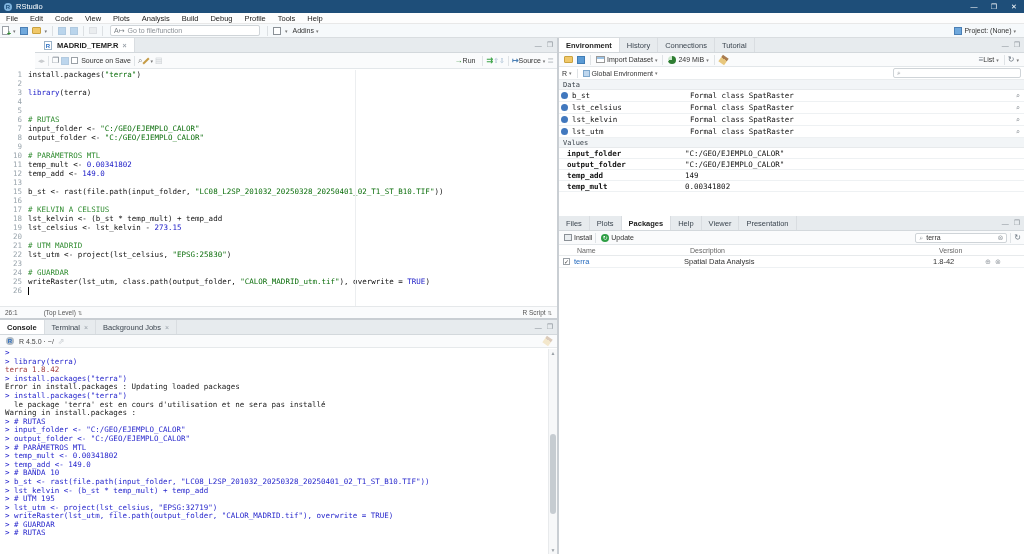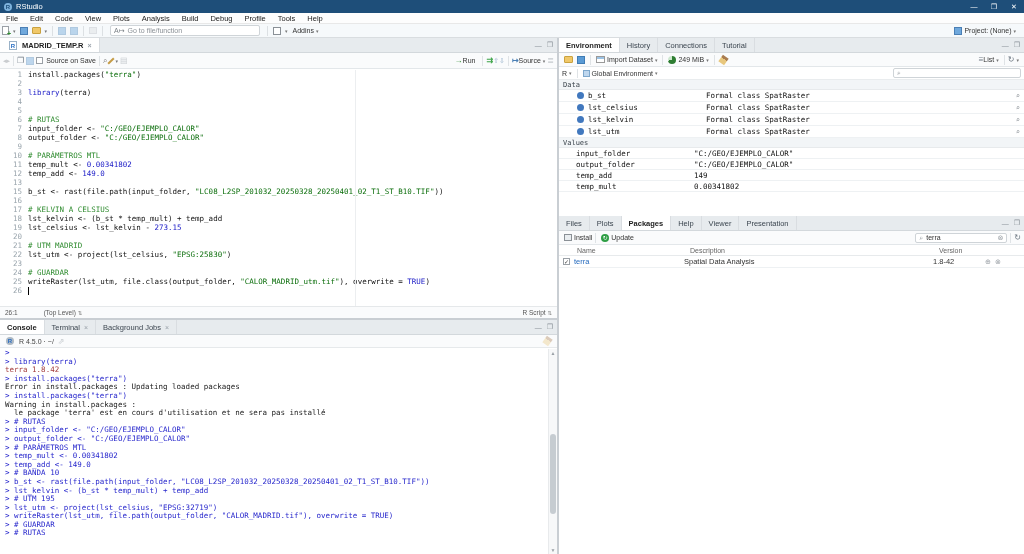--- a/index.html
+++ b/index.html
@@ -52,21 +52,21 @@
     font-size:6px; font-weight:bold; text-align:center; line-height:8px; }
   .ic-install { width:8px; height:7px; background:#e9edf0; border:1px solid #8a9096; }
   .ic-update { width:8px; height:8px; border-radius:50%; background:#2e9e44; color:#fff; font-size:6px;
     line-height:8px; text-align:center; }
   .ga { font-size:7px; color:#7a8086; }
   .garrow-run { color:#2e8b2e; font-weight:bold; font-size:8px; }
   .txt-ic { font-size:8px; color:#6f7a84; }
 
   
   .pane { position:absolute; background:#fff; overflow:hidden; }
-  .pane-src { left:0; top:38px; width:557px; height:280px; }
+  .pane-src { left:0; top:38px; width:557px; height:280px;padding-left:35px; }
   .pane-con { left:0; top:320px; width:557px; height:234px; }
   .pane-env { left:559px; top:38px; width:465px; height:196px; }
   .pane-pkg { left:559px; top:216px; width:465px; height:338px; }
 
   .tabrow { height:15px; background:#e7ebee; border-bottom:1px solid #d3d8dc; display:flex; align-items:stretch;
     font-size:7.5px; color:#3c4650; }
   .tab { display:flex; align-items:center; padding:0 7px; border-right:1px solid #d9dde1; }
   .tab.active { background:#fff; font-weight:bold; color:#222; }
   .tab .x { margin-left:4px; color:#98a0a8; font-size:7px; }
   .panebtns { margin-left:auto; display:flex; align-items:center; padding-right:4px; color:#8a9298; font-size:7px; }
@@ -113,24 +113,24 @@
 
   
   .envbar2 { height:13px; background:#fff; border-bottom:1px solid #e9ecee; display:flex; align-items:center;
     font-size:7px; color:#333; padding:0 3px; }
   .search { display:flex; align-items:center; height:10px; background:#fff; border:1px solid #cfd4d8;
     border-radius:2px; padding:0 3px; color:#8a9096; font-size:7px; }
   .search .q { margin-right:3px; font-size:7px; color:#8a9096; }
   .sect { height:10px; background:#f2f5f7; border-bottom:1px solid #e7eaec; font-size:7px; color:#3a434b;
     display:flex; align-items:center; padding-left:4px; font-family:"DejaVu Sans Mono", monospace; }
   .erow { height:12px; border-bottom:1px solid #eef1f3; display:flex; align-items:center;
-    font-family:"DejaVu Sans Mono", monospace; font-size:7.5px; color:#111;padding-left:16px; }
+    font-family:"DejaVu Sans Mono", monospace; font-size:7.5px; color:#111; }
   .erow .obj { width:7px; height:7px; border-radius:50%; background:#4178be; margin:0 4px 0 2px; flex:none; }
   .erow .nm { width:118px; flex:none; overflow:hidden; }
-  .erow .nm2 { width:118px; flex:none; margin-left:1px; overflow:hidden; }
+  .erow .nm2 { width:118px; flex:none; margin-left:8px; overflow:hidden;font-weight:bold; }
   .erow .vl { flex:1; overflow:hidden; }
   .erow .qend { color:#8a9096; font-size:7px; margin-right:4px; }
   .vrow { height:11px; }
 
   
   .pkghead { height:11px; border-bottom:1px solid #e7eaec; display:flex; align-items:center;
     font-size:7px; color:#666; }
   .pkghead .h1 { margin-left:18px; width:113px; }
   .pkghead .h2 { width:249px; }
   .pkghead .h3 { width:60px; }
@@ -254,21 +254,21 @@
         <div class="code-line"><span class="ln">15</span><span class="ctext"><span class="tk-t">b_st &lt;- rast(file.path(input_folder, </span><span class="tk-s">"LC08_L2SP_201032_20250328_20250401_02_T1_ST_B10.TIF"</span><span class="tk-t">))</span></span></div>
         <div class="code-line"><span class="ln">16</span><span class="ctext"></span></div>
         <div class="code-line"><span class="ln">17</span><span class="ctext"><span class="tk-c"># KELVIN A CELSIUS</span></span></div>
         <div class="code-line"><span class="ln">18</span><span class="ctext"><span class="tk-t">lst_kelvin &lt;- (b_st * temp_mult) + temp_add</span></span></div>
         <div class="code-line"><span class="ln">19</span><span class="ctext"><span class="tk-t">lst_celsius &lt;- lst_kelvin - </span><span class="tk-n">273.15</span></span></div>
         <div class="code-line"><span class="ln">20</span><span class="ctext"></span></div>
         <div class="code-line"><span class="ln">21</span><span class="ctext"><span class="tk-c"># UTM MADRID</span></span></div>
         <div class="code-line"><span class="ln">22</span><span class="ctext"><span class="tk-t">lst_utm &lt;- project(lst_celsius, </span><span class="tk-s">"EPSG:25830"</span><span class="tk-t">)</span></span></div>
         <div class="code-line"><span class="ln">23</span><span class="ctext"></span></div>
         <div class="code-line"><span class="ln">24</span><span class="ctext"><span class="tk-c"># GUARDAR</span></span></div>
-        <div class="code-line"><span class="ln">25</span><span class="ctext"><span class="tk-t">writeRaster(lst_utm, file.class(output_folder, </span><span class="tk-s">"CALOR_MADRID_utm.tif"</span><span class="tk-t">), overwrite = </span><span class="tk-k">TRUE</span><span class="tk-t">)</span></span></div>
+        <div class="code-line"><span class="ln">25</span><span class="ctext"><span class="tk-t">writeRaster(lst_utm, class.path(output_folder, </span><span class="tk-s">"CALOR_MADRID_utm.tif"</span><span class="tk-t">), overwrite = </span><span class="tk-k">TRUE</span><span class="tk-t">)</span></span></div>
         <div class="code-line"><span class="ln">26</span><span class="ctext"><span class="cursor"></span></span></div>
       </div>
     <div class="statusbar">
       <span>26:1</span>
       <span class="mid"><span>(Top Level)</span> <span class="updn">⇅</span></span>
       <span class="right"><span>R Script</span> <span class="updn">⇅</span></span>
     </div>
   </div>
 
   <div class="pane pane-con">
@@ -296,22 +296,22 @@
       <span class="spacer"></span>
       <span class="ic ic-broom dim"></span>
     </div>
     <div class="conbody" id="console-body">
         <div class="cline c-in">&gt;</div>
         <div class="cline c-in">&gt; library(terra)</div>
         <div class="cline c-err">terra 1.8.42</div>
         <div class="cline c-in">&gt; install.packages("terra")</div>
         <div class="cline c-out">Error in install.packages : Updating loaded packages</div>
         <div class="cline c-in">&gt; install.packages("terra")</div>
+        <div class="cline c-out">  le package 'terra' est en cours d'utilisation et ne sera pas installé</div>
         <div class="cline c-out">Warning in install.packages :</div>
-        <div class="cline c-out">  le package 'terra' est en cours d'utilisation et ne sera pas installé</div>
         <div class="cline c-in">&gt; # RUTAS</div>
         <div class="cline c-in">&gt; input_folder &lt;- "C:/GEO/EJEMPLO_CALOR"</div>
         <div class="cline c-in">&gt; output_folder &lt;- "C:/GEO/EJEMPLO_CALOR"</div>
         <div class="cline c-in">&gt; # PARÁMETROS MTL</div>
         <div class="cline c-in">&gt; temp_mult &lt;- 0.00341802</div>
         <div class="cline c-in">&gt; temp_add &lt;- 149.0</div>
         <div class="cline c-in">&gt; # BANDA 10</div>
         <div class="cline c-in">&gt; b_st &lt;- rast(file.path(input_folder, "LC08_L2SP_201032_20250328_20250401_02_T1_ST_B10.TIF"))</div>
         <div class="cline c-in">&gt; lst_kelvin &lt;- (b_st * temp_mult) + temp_add</div>
         <div class="cline c-in">&gt; # UTM 195</div>

